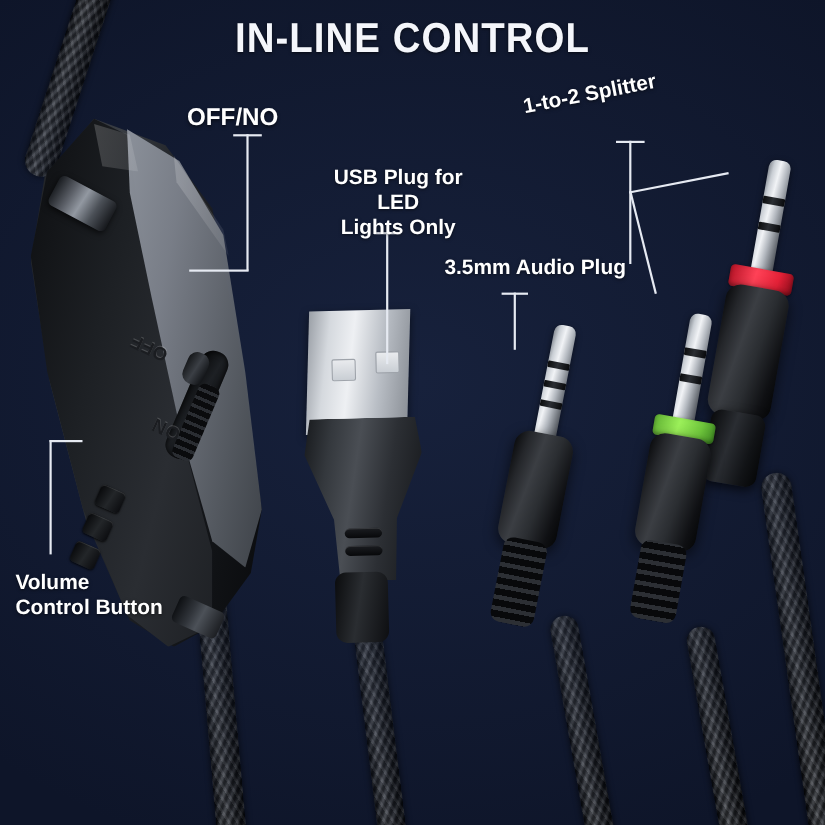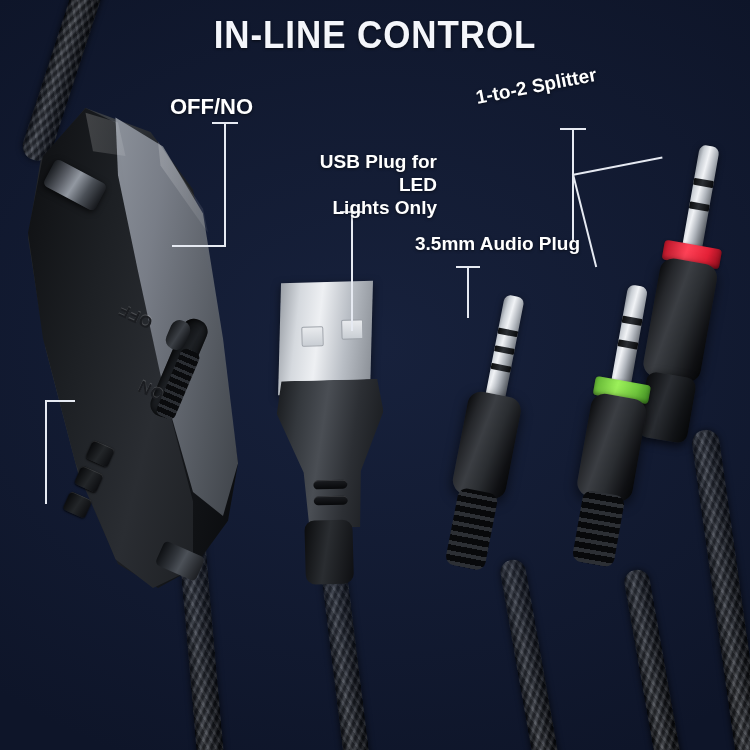--- a/index.html
+++ b/index.html
@@ -51,22 +51,22 @@
     font-size: 19px;
     font-weight: 600;
     line-height: 1.22;
     z-index: 40;
     text-shadow: 0 1px 3px rgba(0,0,0,.55);
     white-space: pre-line;
   }
   .label.center { text-align: center; }
 
   #label-offno   { left: 170px; top: 94px;  font-size: 22px; }
-  #label-usb     { left: 287px; top: 150px; width: 150px; text-align: right; }
-  #label-audio   { left: 415px; top: 232px; }
+  #label-usb     { left: 287px; top: 150px; width: 150px; text-align: center; }
+  #label-audio   { left: 404px; top: 232px; }
   #label-splitter{ left: 476px; top: 86px;  transform: rotate(-11deg); transform-origin: left center; }
   #label-volume  { left: 14px;  top: 518px; }
 
   
   .lead { position: absolute; background: #e6eaf2; z-index: 35; }
   .lead.v { width: 1.6px; }
   .lead.h { height: 1.6px; }
   .lead.cap { height: 1.6px; }
 
   
@@ -361,14 +361,16 @@
   <div class="lead v" style="left:572px; top:174px; height:96px; transform:rotate(-14deg); transform-origin:top center;"></div>
 
   <div class="lead v" style="left:45px; top:400px; height:104px;"></div>
   <div class="lead h" style="left:45px; top:400px; width:30px;"></div>
 
   <div class="label" id="label-offno">OFF/NO</div>
   <div class="label center" id="label-usb">USB Plug for LED
 Lights Only</div>
   <div class="label" id="label-audio">3.5mm Audio Plug</div>
   <div class="label" id="label-splitter">1-to-2 Splitter</div>
+  <div class="label" id="label-volume">Volume
+Control Button</div>
 
 </div>
 
 </body></html>

